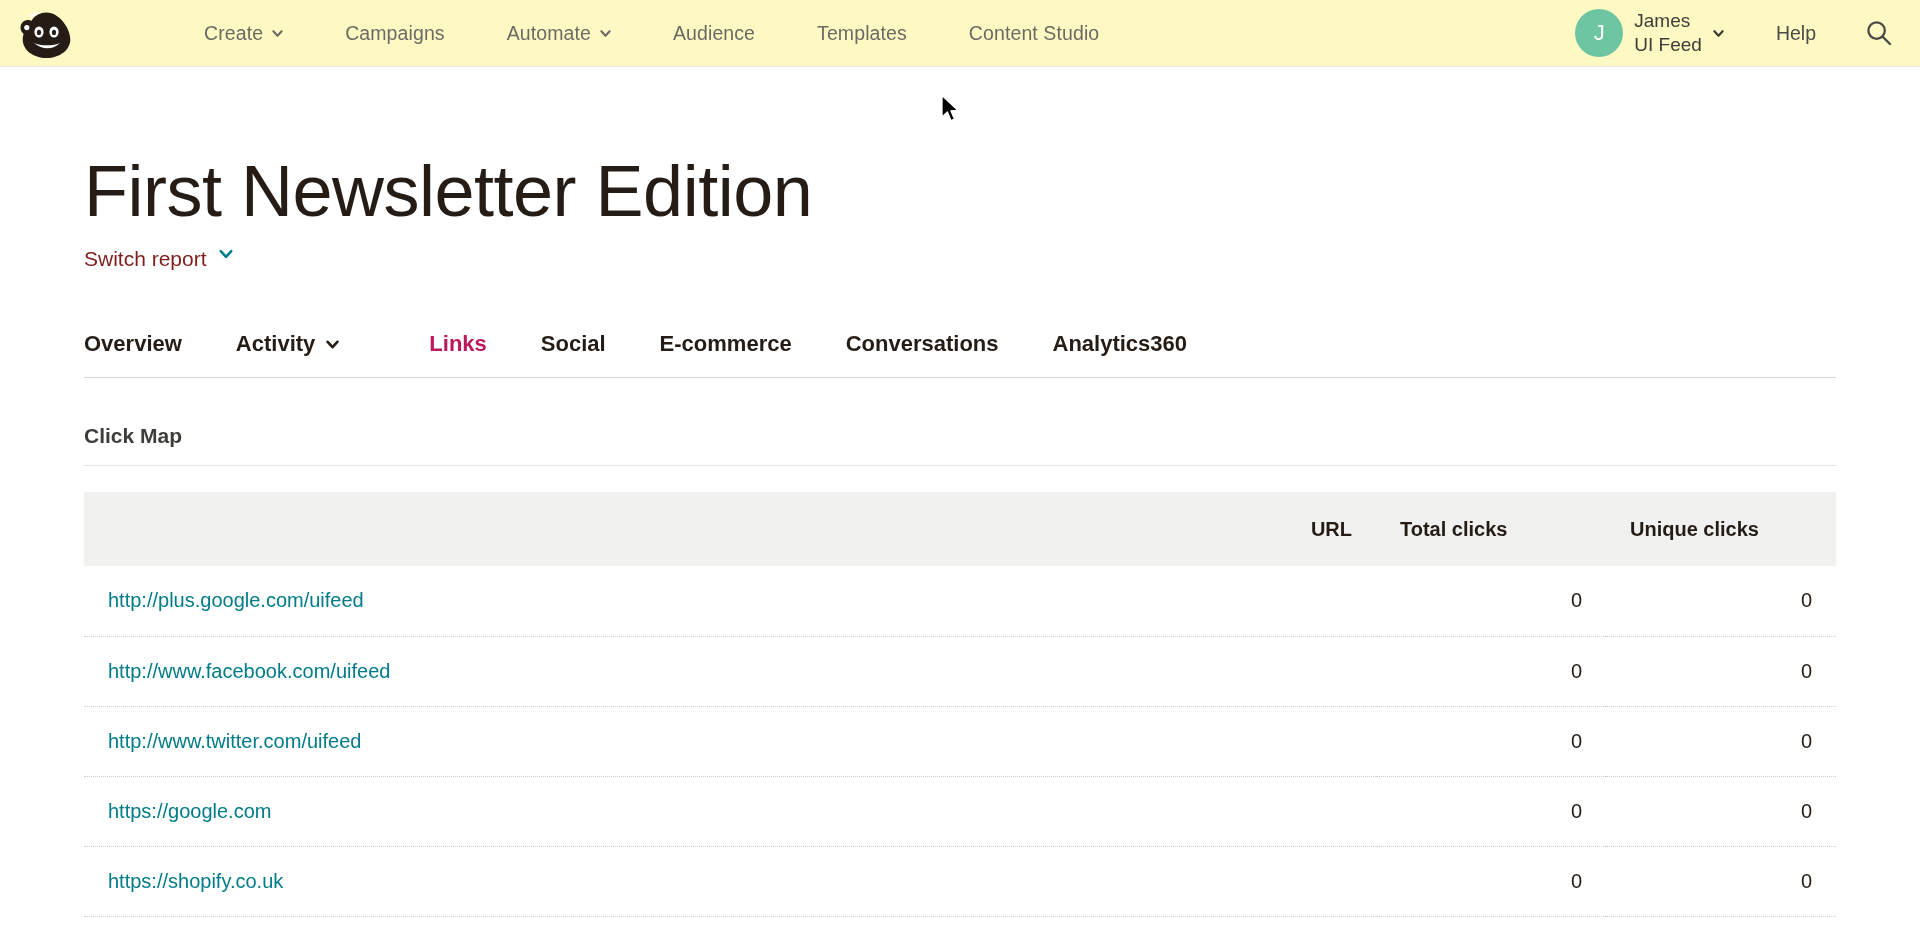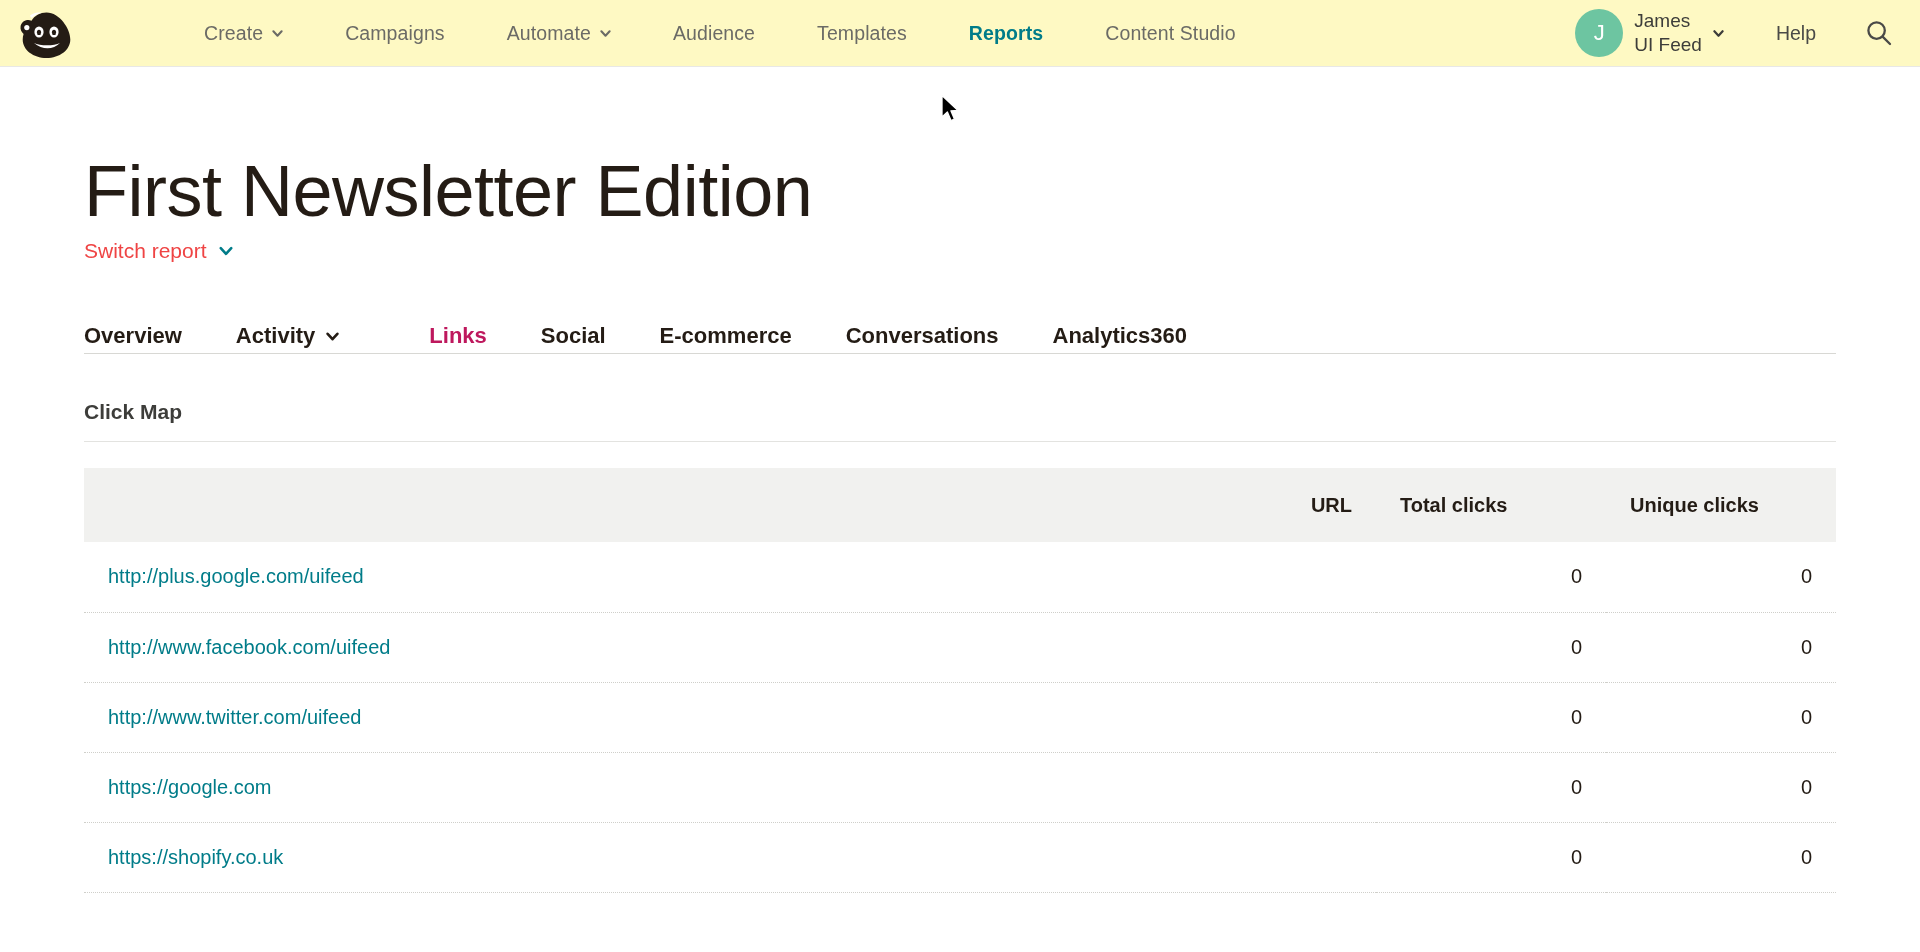--- a/index.html
+++ b/index.html
@@ -139,35 +139,34 @@
     font-size: 72px;
     font-weight: normal;
     line-height: 1;
     color: #241c15;
     margin-top: 88px;
     letter-spacing: -0.5px;
   }
 
   .switch-report {
     display: inline-flex;
-    align-items: center;
     gap: 12px;
-    margin-top: 12px;
+    margin-top: 20px;
     font-size: 21px;
-    color: #ef4444;
+    color: #7f1d1d;
     cursor: pointer;
   }
 
   
   .main-tabs {
     display: flex;
     align-items: flex-end;
     margin-top: 60px;
     border-bottom: 1px solid #d8d8d4;
-    padding-bottom: 4px;
+    padding-bottom: 20px;
   }
 
   .main-tab {
     display: flex;
     align-items: center;
     gap: 11px;
     font-size: 22px;
     font-weight: bold;
     color: #241c15;
     margin-right: 54px;
@@ -301,23 +300,20 @@
     </div>
 
     <div class="nav-item">
       <span>Audience</span>
     </div>
 
     <div class="nav-item">
       <span>Templates</span>
     </div>
 
-    <div class="nav-item active">
-      <span>Reports</span>
-    </div>
 
     <div class="nav-item">
       <span>Content Studio</span>
     </div>
   </div>
 
   <div class="nav-right">
     <div class="user-block">
       <div class="avatar">
         <span>J</span>

